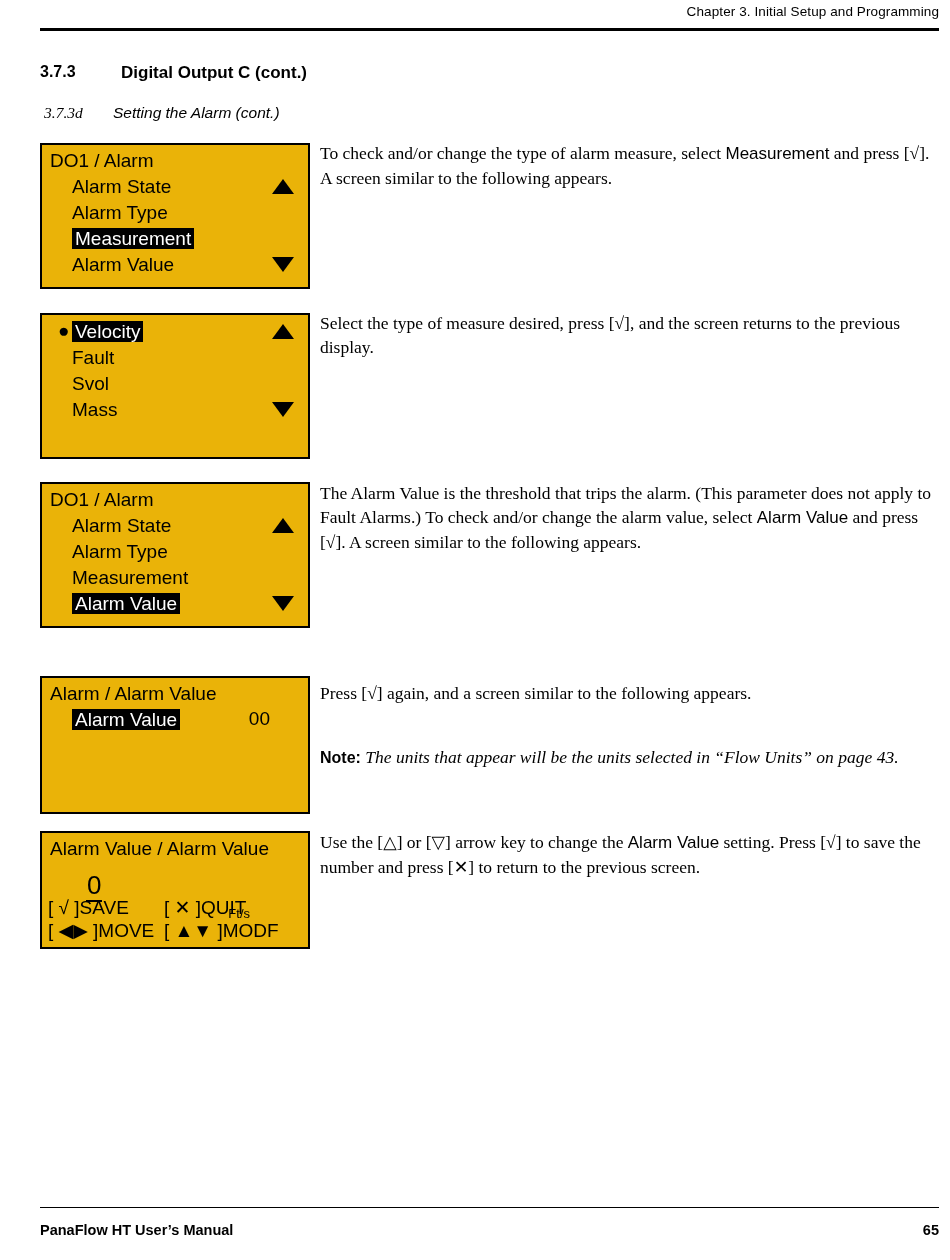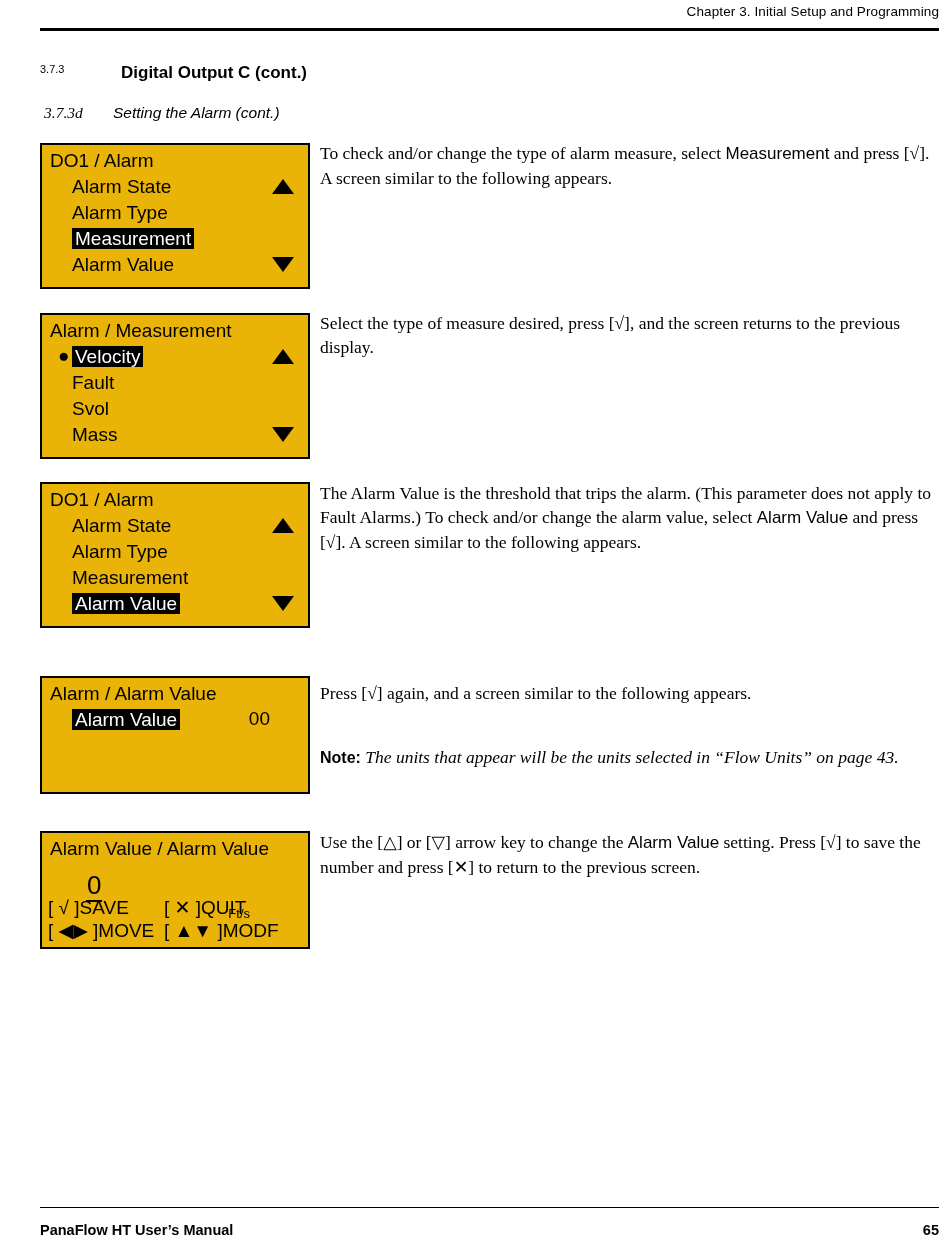--- a/index.html
+++ b/index.html
@@ -47,22 +47,22 @@
     top: 28px;
     border-top: 3px solid #000;
   }
 
   
   .sec-num {
     position: absolute;
     left: 40px;
     top: 63px;
     font-family: "Liberation Sans", sans-serif;
-    font-weight: normal;
-    font-size: 11px;
+    font-weight: bold;
+    font-size: 16px;
   }
   .sec-title {
     position: absolute;
     left: 121px;
     top: 63px;
     font-family: "Liberation Sans", sans-serif;
     font-weight: bold;
     font-size: 17px;
   }
   .sub-num {
@@ -134,21 +134,21 @@
     border-left: 11px solid transparent;
     border-right: 11px solid transparent;
     border-top: 15px solid #000;
     top: 5px;
   }
 
   
   #screen1 { top: 143px; height: 146px; }
   #screen2 { top: 313px; height: 146px; }
   #screen3 { top: 482px; height: 146px; }
-  #screen4 { top: 676px; height: 118px; }
+  #screen4 { top: 676px; height: 138px; }
   #screen5 { top: 831px; height: 118px; }
 
   
   .lcd-row.value-row {
     padding-left: 30px;
   }
   .lcd-row .val {
     position: absolute;
     right: 38px;
     top: 0;
@@ -268,21 +268,20 @@
     <div class="lcd-row">
       <span class="hl">Measurement</span>
     </div>
     <div class="lcd-row">
       <span>Alarm Value</span>
       <span class="arrow-down"></span>
     </div>
   </div>
 
   <div class="lcd" id="screen2">
-    <div class="lcd-title">Alarm / Measurement</div>
     <div class="lcd-row">
       <span class="bullet">●</span>
       <span class="hl">Velocity</span>
       <span class="arrow-up"></span>
     </div>
     <div class="lcd-row">
       <span>Fault</span>
     </div>
     <div class="lcd-row">
       <span>Svol</span>

